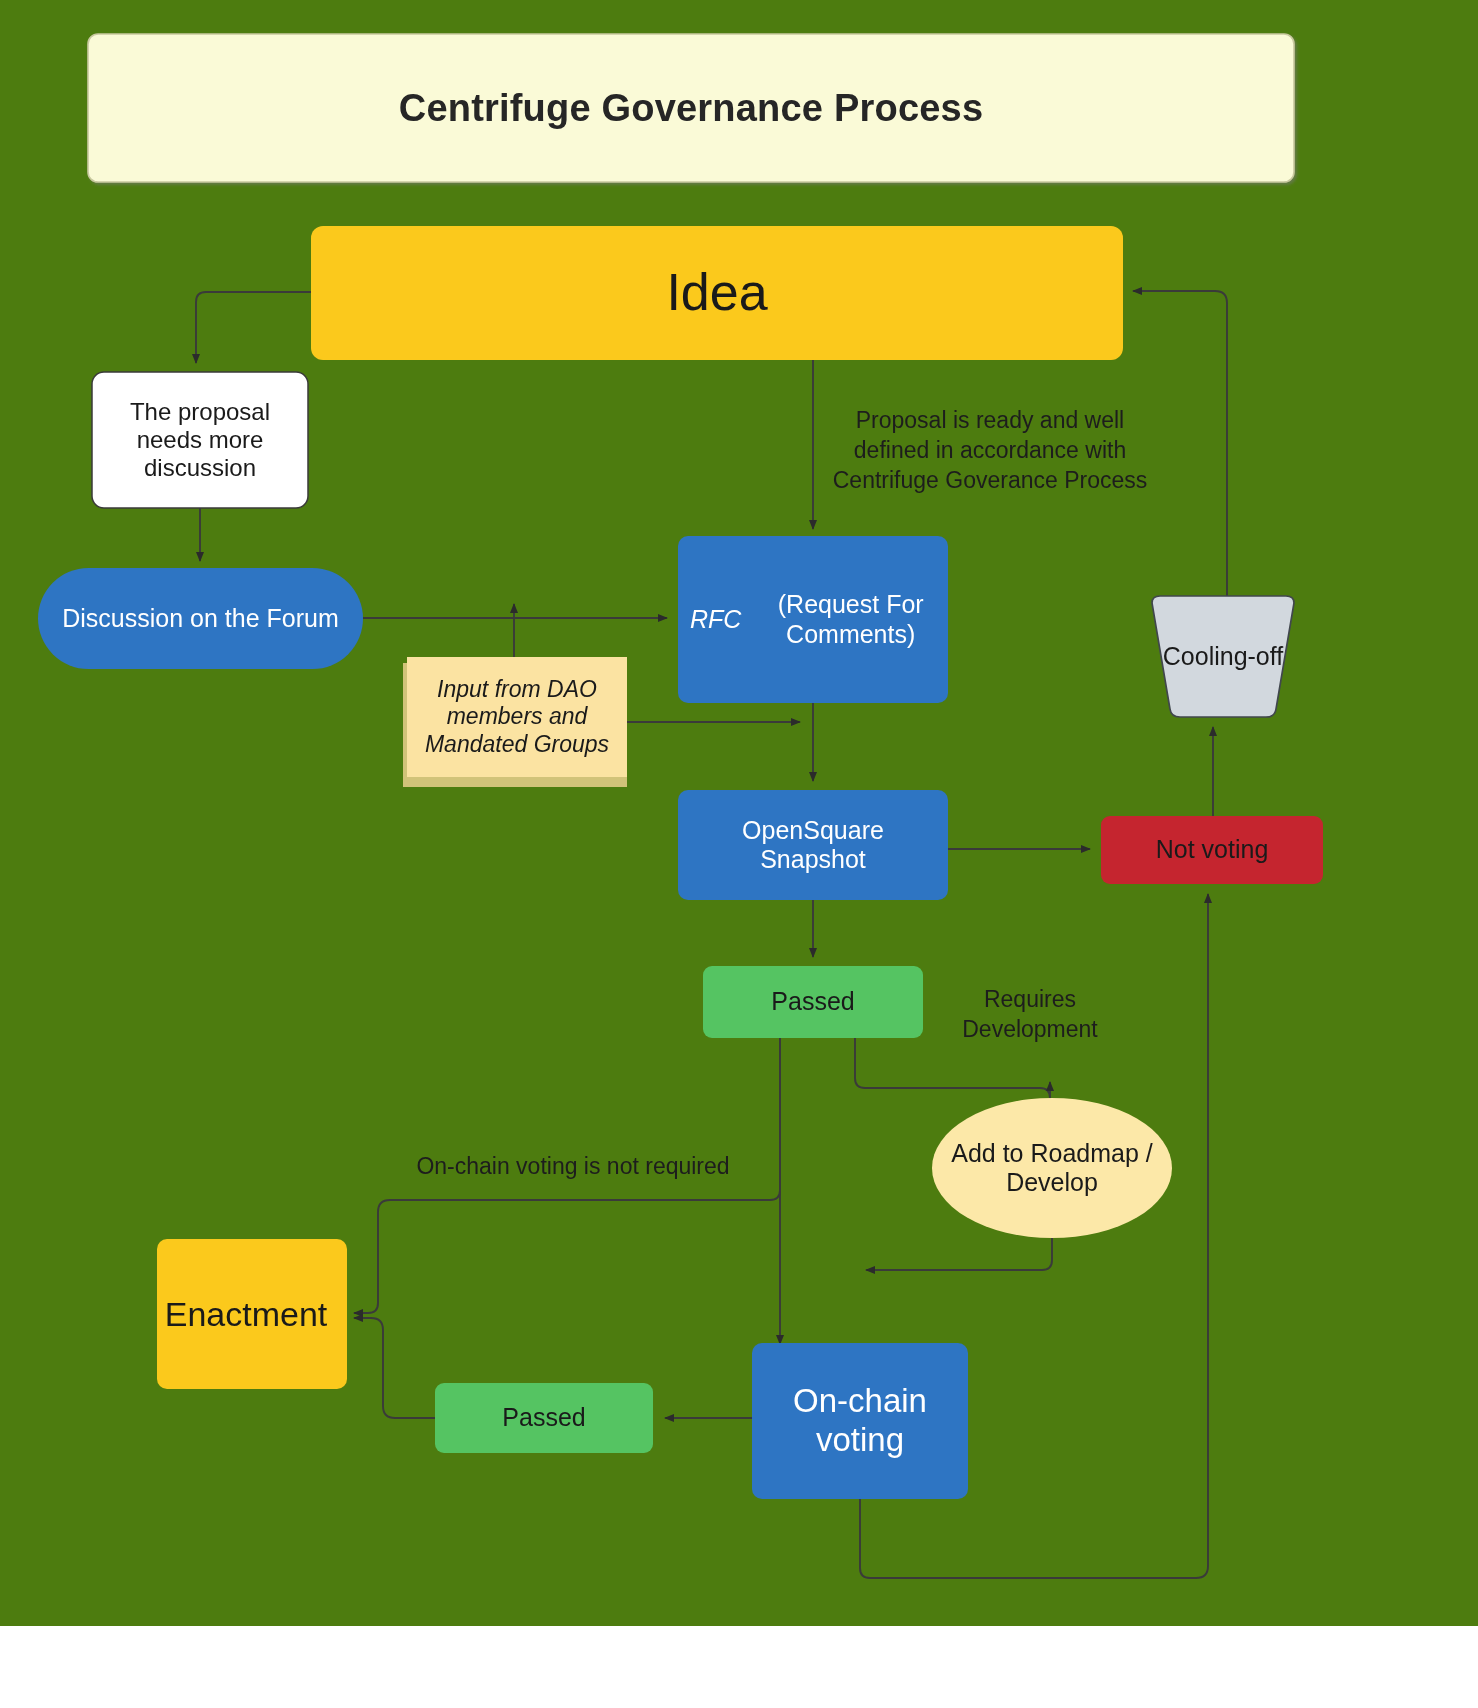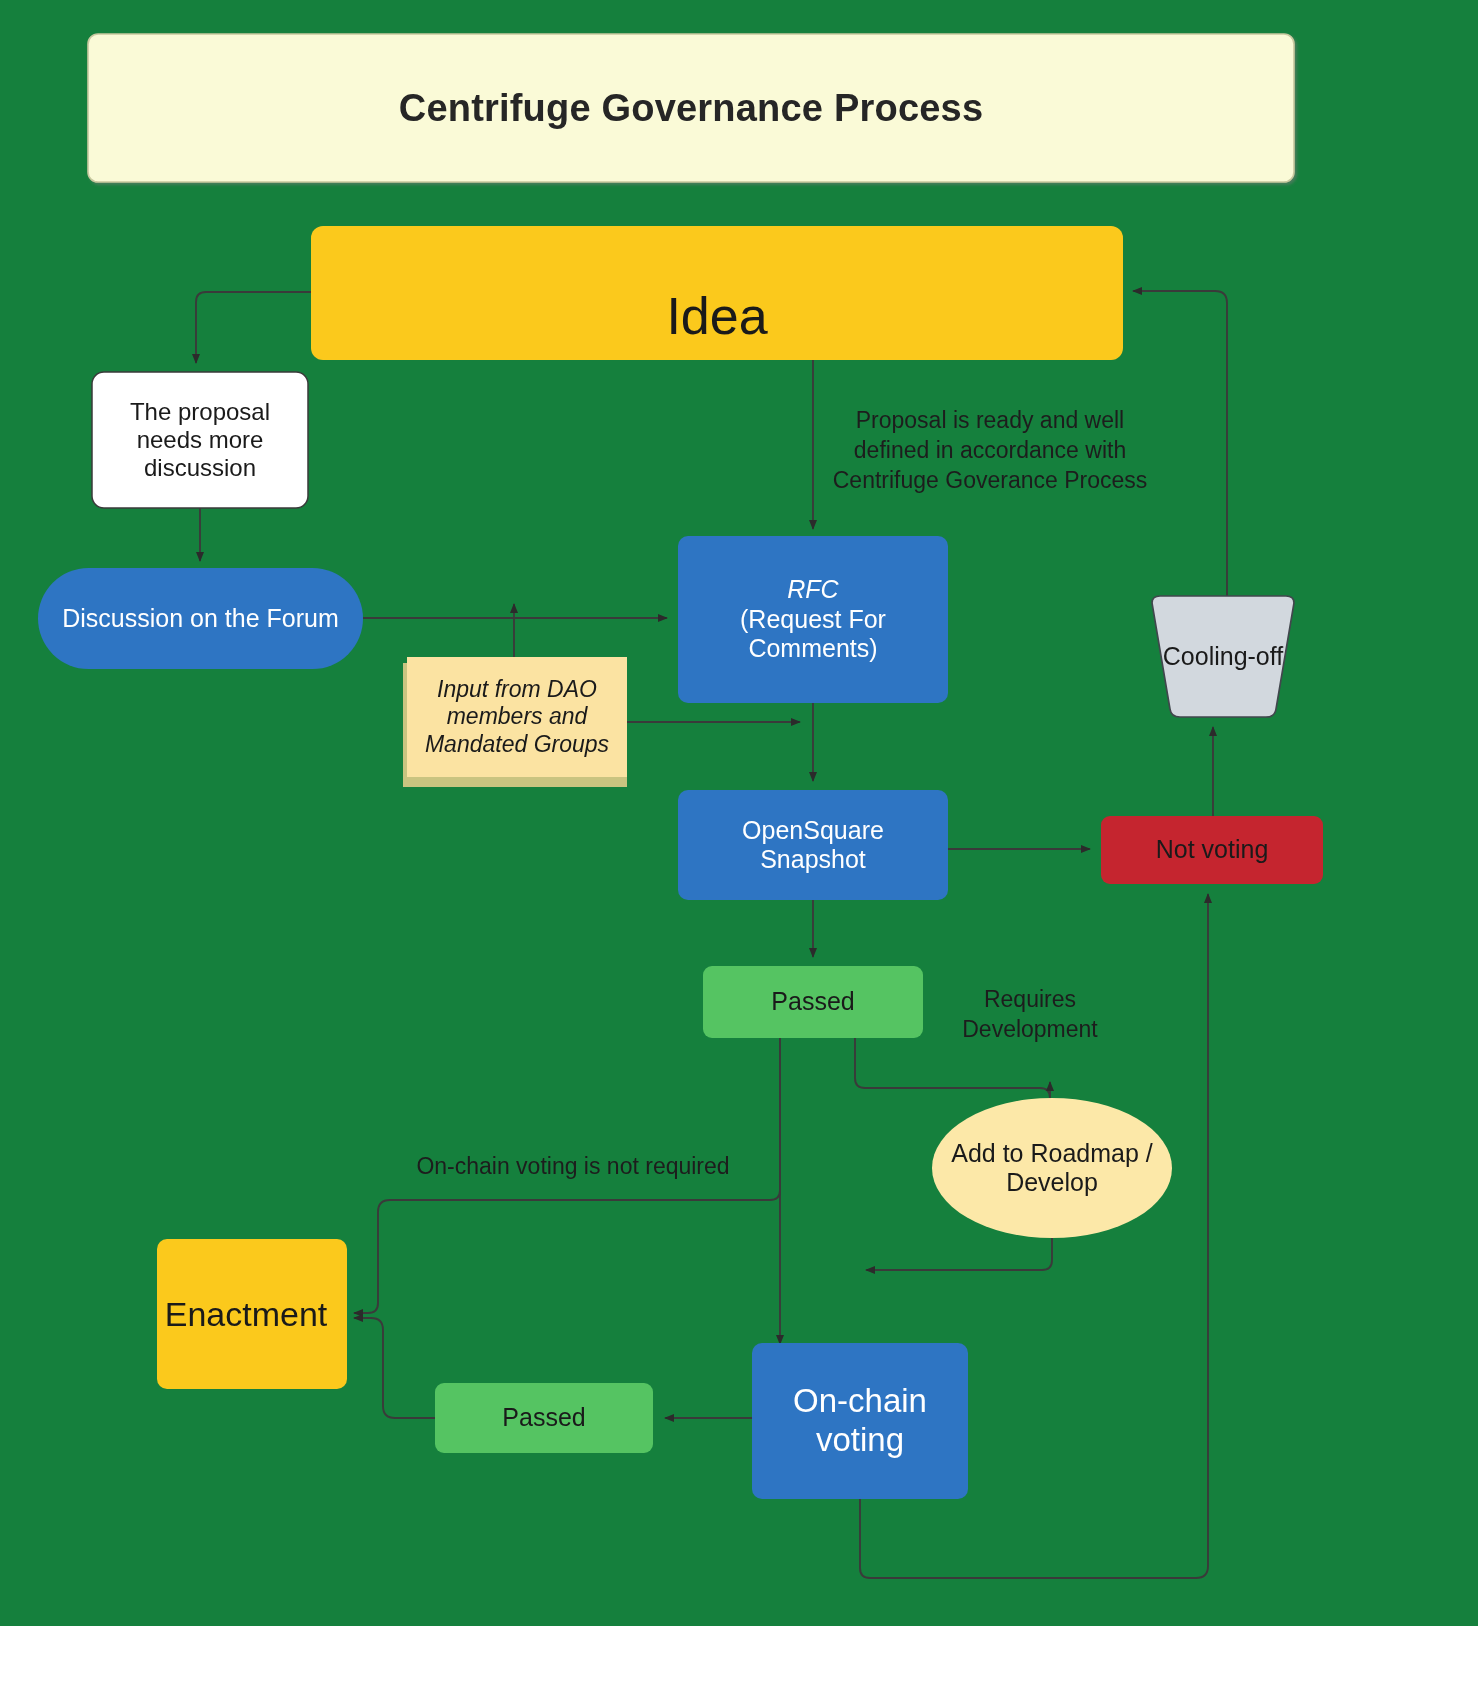--- a/index.html
+++ b/index.html
@@ -10,21 +10,21 @@
   body {
     width: 1478px;
     height: 1708px;
     font-family: "Liberation Sans", sans-serif;
     overflow: hidden;
   }
   #canvas {
     position: relative;
     width: 1478px;
     height: 1626px;
-    background: #15803d;
+    background: #4d7c0f;
   }
   svg.layer {
     position: absolute;
     left: 0;
     top: 0;
     width: 1478px;
     height: 1708px;
   }
   .node-label {
     position: absolute;
@@ -133,29 +133,29 @@
 
     <rect x="157" y="1239" width="190" height="150" rx="10" ry="10" fill="#FBC91C"></rect>
 
     <rect x="435" y="1383" width="218" height="70" rx="9" ry="9" fill="#55C462"></rect>
 
     <rect x="752" y="1343" width="216" height="156" rx="10" ry="10" fill="#2E75C3"></rect>
   </svg>
 
   <div class="node-label title-text" style="left:88px; top:34px; width:1206px; height:148px;">Centrifuge Governance Process</div>
 
-  <div class="node-label dark-text" style="left:311px; top:226px; width:812px; height:134px; font-size:52px;margin-top:24px;">Idea</div>
+  <div class="node-label dark-text" style="left:311px; top:226px; width:812px; height:134px; font-size:52px;">Idea</div>
 
   <div class="node-label dark-text" style="left:92px; top:372px; width:216px; height:136px; font-size:24px;">The proposal
 needs more
 discussion</div>
 
   <div class="node-label white-text" style="left:38px; top:568px; width:325px; height:101px; font-size:25px;">Discussion on the Forum</div>
 
-  <div class="node-label white-text" style="left:678px; top:536px; width:270px; height:167px; font-size:25px; flex-direction:column;">
+  <div class="node-label white-text" style="left:678px; top:536px; width:270px; height:167px; font-size:25px; padding-left:12px;">
     <span class="italic">RFC</span>
     <span>(Request For Comments)</span>
   </div>
 
   <div class="node-label dark-text italic" style="left:407px; top:657px; width:220px; height:120px; font-size:23px;">Input from DAO
 members and
 Mandated Groups</div>
 
   <div class="node-label white-text" style="left:678px; top:790px; width:270px; height:110px; font-size:25px;">OpenSquare
 Snapshot</div>

